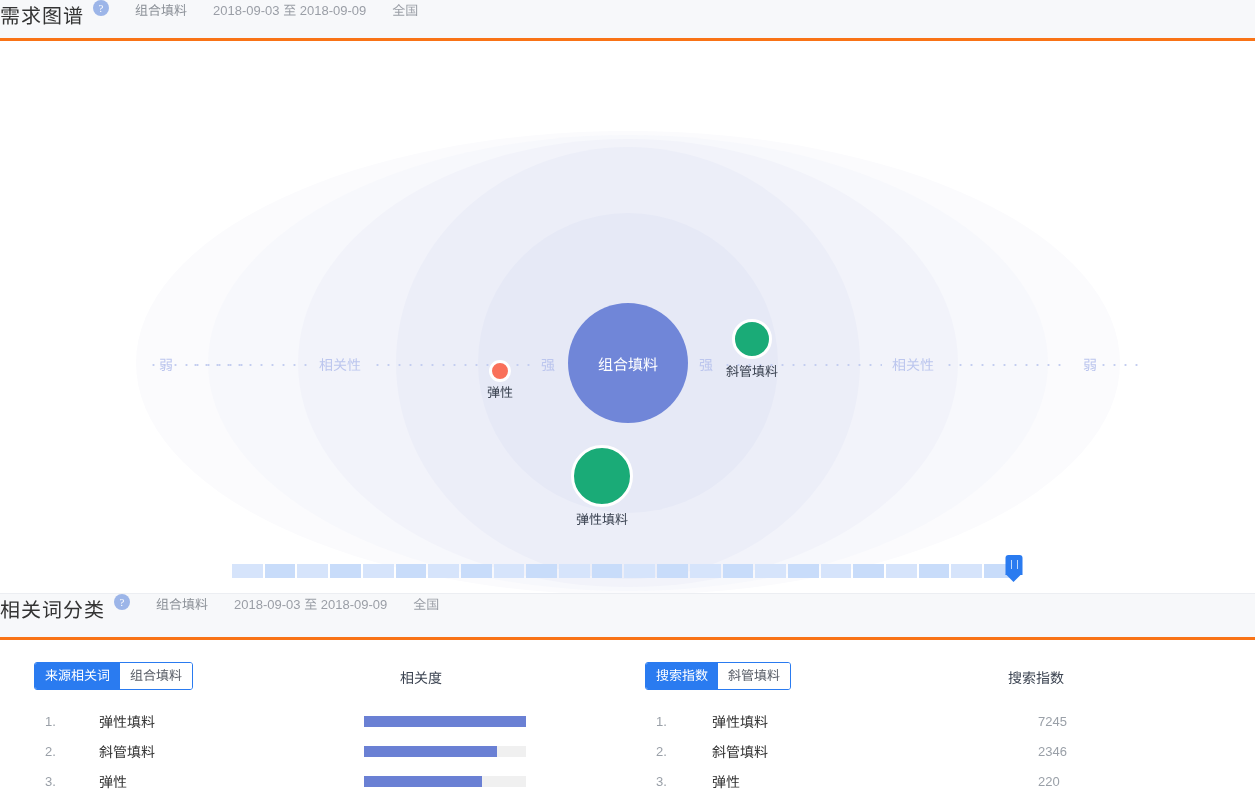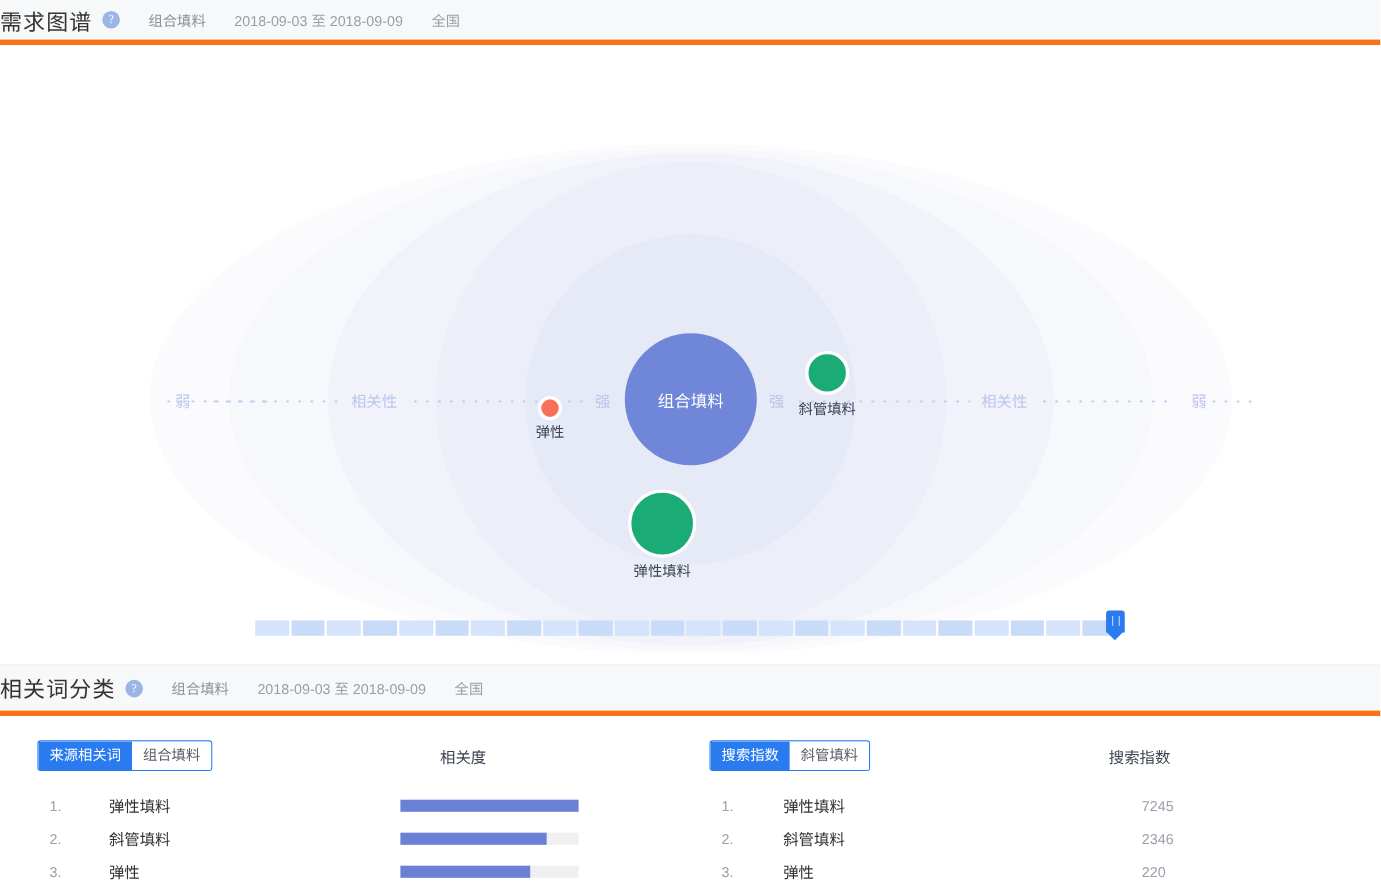--- a/index.html
+++ b/index.html
@@ -14,31 +14,30 @@
     font-family: "Liberation Sans", "DejaVu Sans", sans-serif;
     color: #333;
     overflow: hidden;
     position: relative;
   }
 
   
   .section-head {
     height: 41px;
     background: #f7f8fa;
-    border-bottom: 5px solid #f97316;
-    display: flex;
-    align-items: center;
+    border-bottom: 3px solid #f97316;
+    display: flex;
+    align-items: flex-start;
     padding-left: 0px;
     box-sizing: border-box;
   }
   .section-head.second {
     height: 47px;
     background: #f7f8fa;
     border-top: 1px solid #eceef2;
-    margin-top: 11px;
   }
   .sec-title {
     font-size: 20px;
     color: #333;
     letter-spacing: 1px;
     margin-left: 0px;
     white-space: nowrap;
   }
   .help-icon {
     width: 16px;

